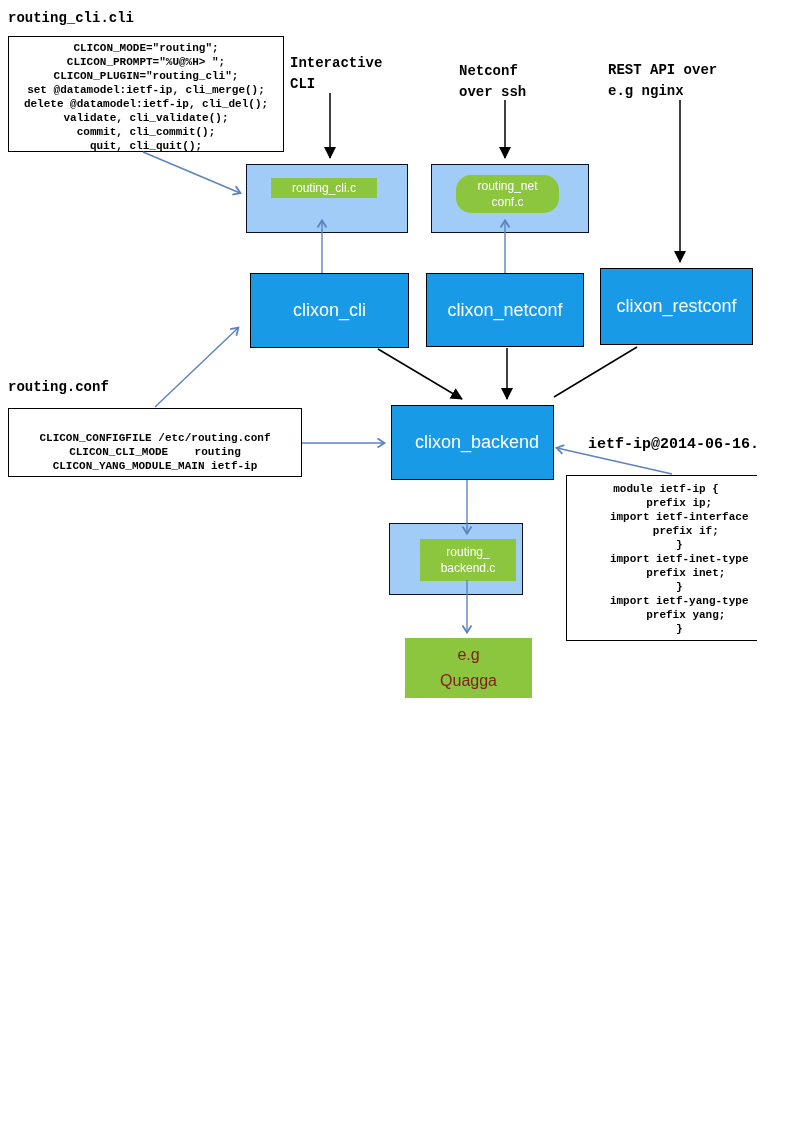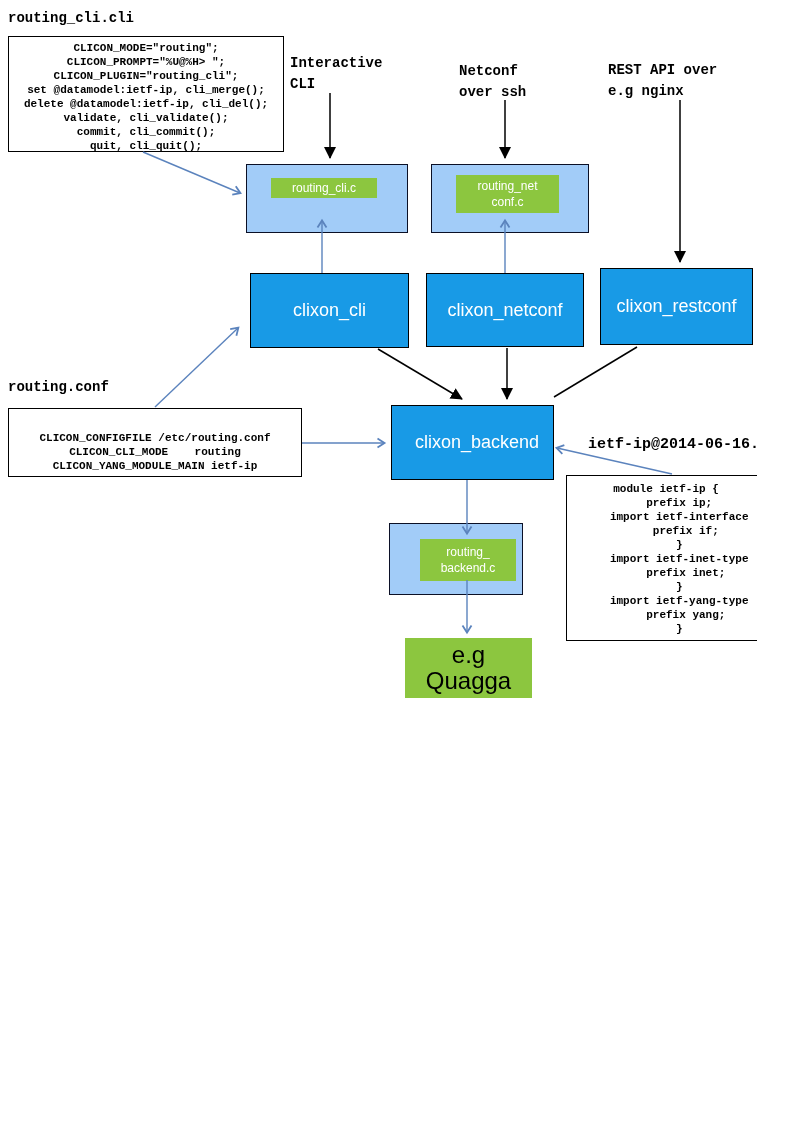--- a/index.html
+++ b/index.html
@@ -20,22 +20,22 @@
   .plugin-box{
     position:absolute;background:var(--plugin-green,#8cc63f);color:#fff;
     font-size:12px;line-height:16px;text-align:center;white-space:pre-line;
     display:flex;align-items:center;justify-content:center;box-sizing:border-box;
   }
   .daemon-box{
     position:absolute;background:var(--process-blue,#189ae6);border:1px solid #000;color:#fff;
     font-size:18px;display:flex;align-items:center;justify-content:center;box-sizing:border-box;
   }
   .external-box{
-    position:absolute;background:var(--plugin-green,#8cc63f);color:#000000;
-    font-size:24px;line-height:26px;text-align:center;white-space:pre-line;
+    position:absolute;background:var(--plugin-green,#8cc63f);color:#7f1d1d;
+    font-size:16px;line-height:26px;text-align:center;white-space:pre-line;
     display:flex;align-items:center;justify-content:center;box-sizing:border-box;
   }
   .yang-box{border-right:none;}
   #arrows{position:absolute;left:0;top:0;pointer-events:none;}
 </style>
 </head>
 <body>
 
 <div id="canvas">
 
@@ -72,21 +72,21 @@
 CLI</div>
   <div class="mono channel-label" style="left:459px;top:61px;width:120px;">Netconf
 over ssh</div>
   <div class="mono channel-label" style="left:608px;top:60px;width:144px;">REST API over
 e.g nginx</div>
 
   <div class="plugin-container" style="left:246px;top:164px;width:162px;height:69px;">
     <div class="plugin-box" style="left:24px;top:13px;width:106px;height:20px;">routing_cli.c</div>
   </div>
   <div class="plugin-container" style="left:431px;top:164px;width:158px;height:69px;">
-    <div class="plugin-box" style="left:24px;top:10px;width:103px;height:38px;">routing_net
+    <div class="plugin-box" style="left:24px;top:10px;width:103px;height:38px;border-radius:15px;">routing_net
 conf.c</div>
   </div>
   <div class="plugin-container" style="left:389px;top:523px;width:134px;height:72px;">
     <div class="plugin-box" style="left:30px;top:15px;width:96px;height:42px;">routing_
 backend.c</div>
   </div>
 
   <div class="daemon-box" style="left:426px;top:273px;width:158px;height:74px;">clixon_netconf</div>
   <div class="daemon-box" style="left:250px;top:273px;width:159px;height:75px;">clixon_cli</div>
   <div class="daemon-box" style="left:600px;top:268px;width:153px;height:77px;">clixon_restconf</div>

